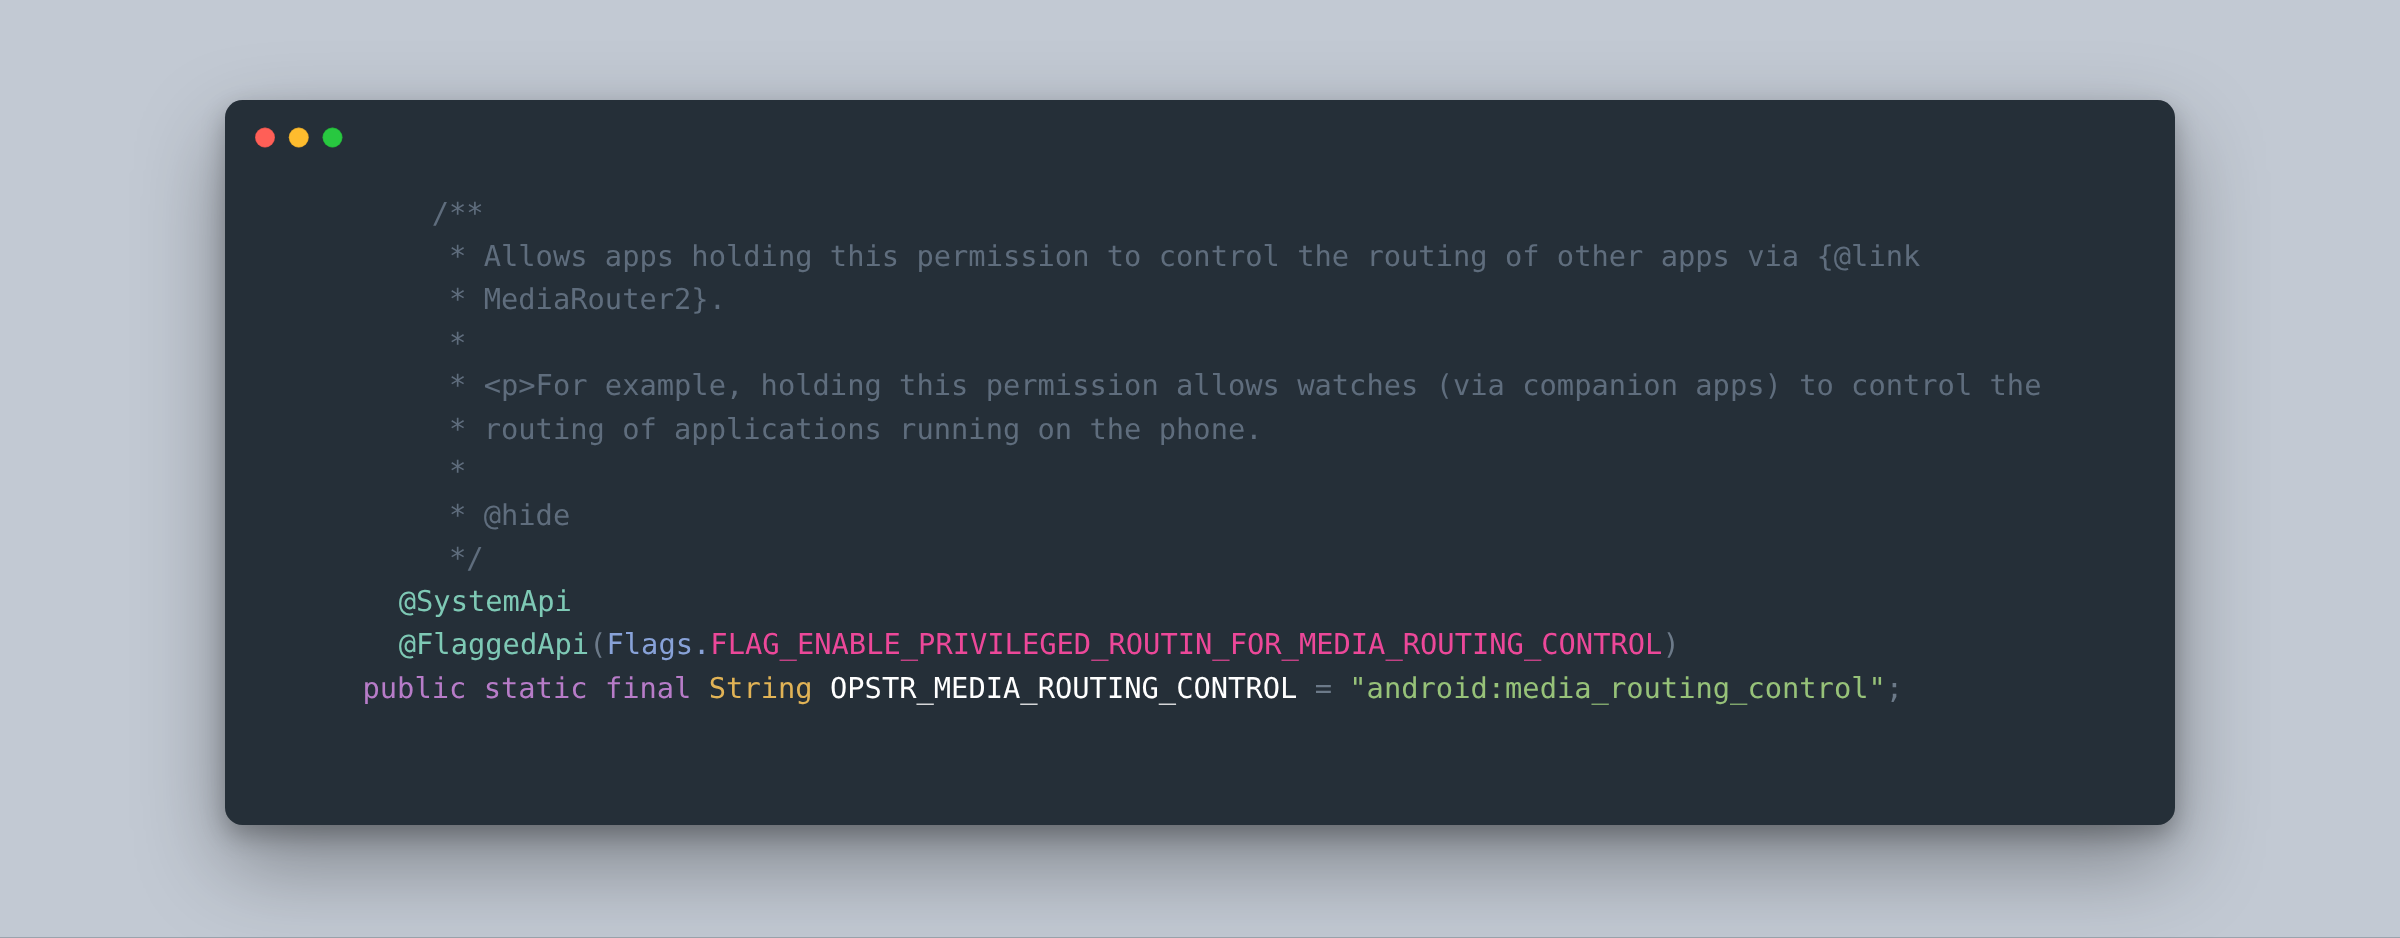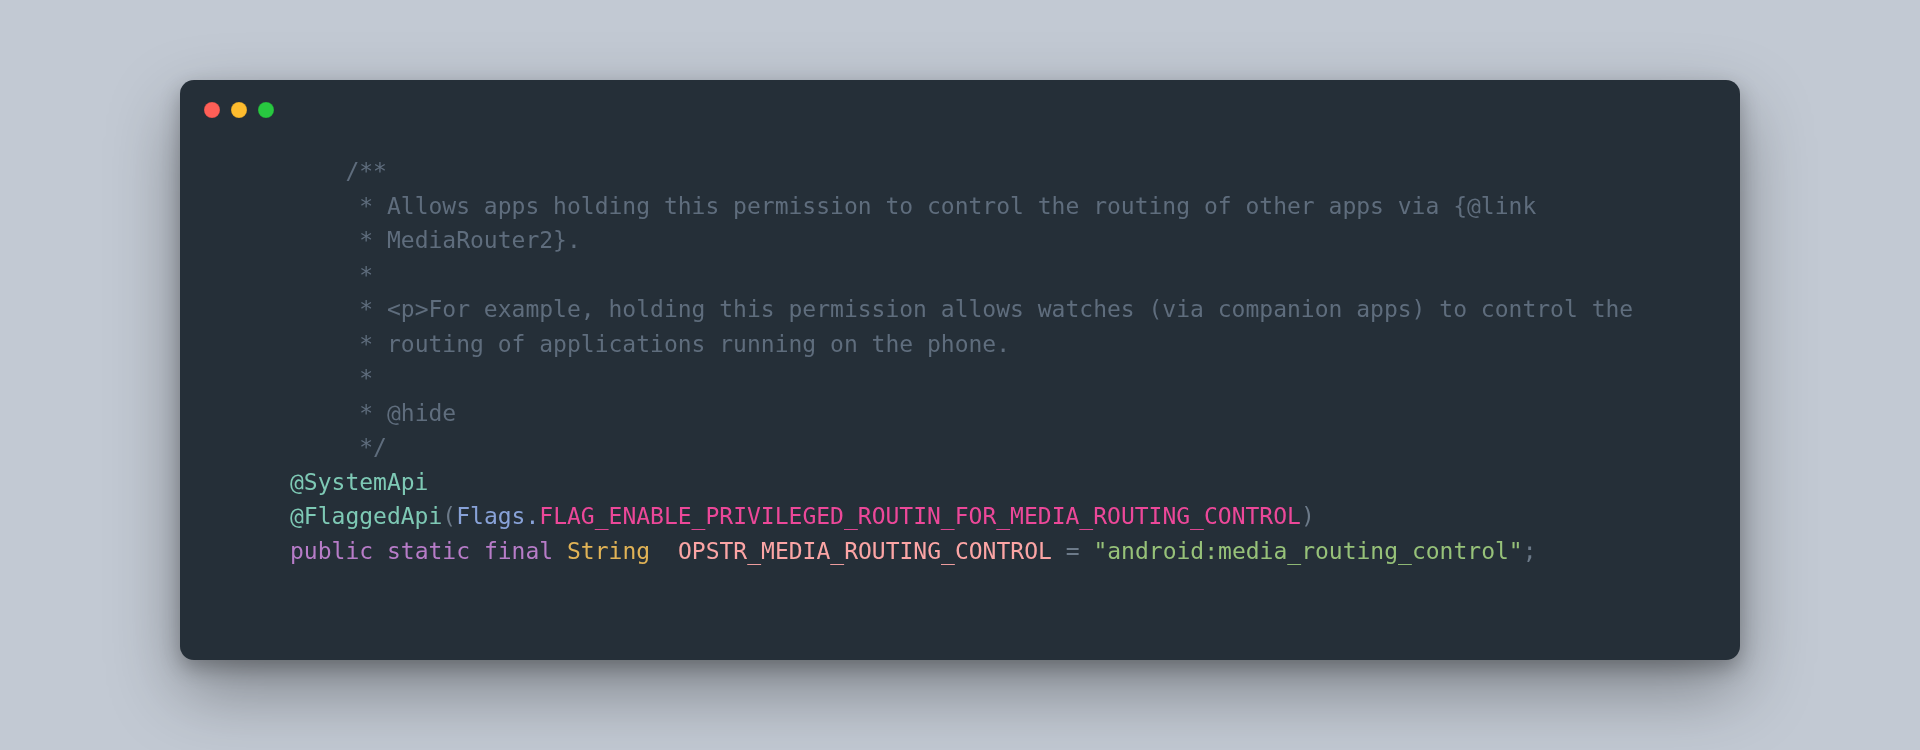--- a/index.html
+++ b/index.html
@@ -40,28 +40,28 @@
   .code {
     padding: 36px 0 0 110px;
     font-size: 23px;
     line-height: 1.50;
     white-space: pre;
     color: #8a97a5;
     letter-spacing: 0px;
   }
 
   .c-comment { color: #5f6d7d; }
-  .c-anno    { color: #7ec9b5; }
+  .c-anno    { color: #7ec9b5; margin-left: 29px; }
   .c-ident   { color: #88a2d8; }
   .c-dot     { color: #88a2d8; }
   .c-const   { color: #ec4899; }
   .c-paren   { color: #6c7a89; }
   .c-kw      { color: #b77cc8; margin-top: 24px; }
   .c-type    { color: #e1b356; }
-  .c-name    { color: #fca5a5; margin-left: 14px; }
+  .c-name    { color: #ffffff; }
   .c-eq      { color: #6c7a89; }
   .c-str     { color: #97c279; }
   .c-semi    { color: #6c7a89; }
 </style>
 </head>
 <body>
 
 <div class="frame">
   <div class="traffic">
     <div class="dot red"></div>

